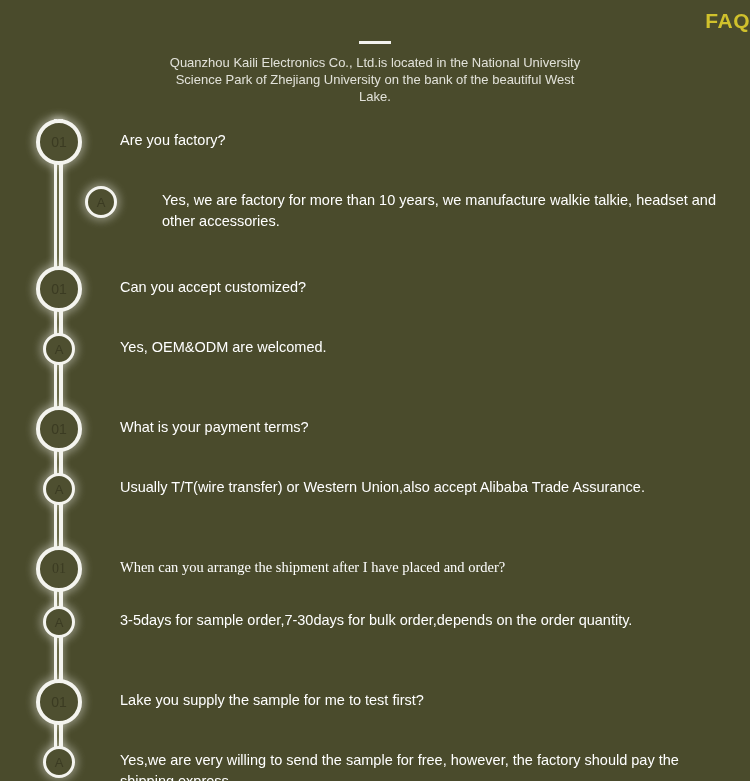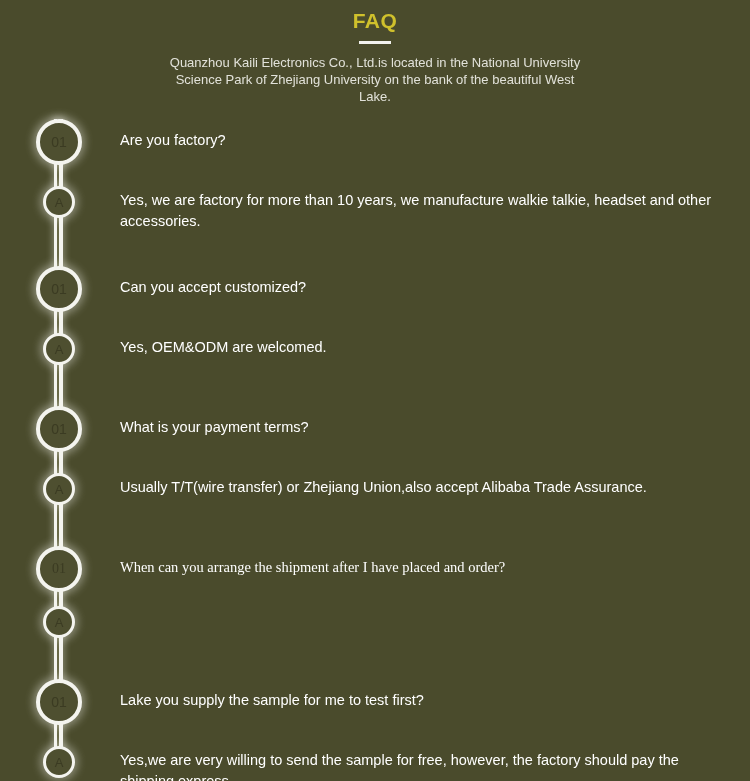--- a/index.html
+++ b/index.html
@@ -21,20 +21,21 @@
     padding-top: 8px;
     text-align: center;
   }
   .faq-title {
     font-size: 21px;
     font-weight: bold;
     color: #d0c12c;
     letter-spacing: 0.5px;
     line-height: 26px;
     margin: 0;
+    text-align: right;
   }
   .faq-underline {
     width: 32px;
     height: 3px;
     background: #f2f2ee;
     margin: 7px auto 0 auto;
   }
   .faq-subtitle {
     margin: 10px auto 0 auto;
     width: 420px;
@@ -114,21 +115,21 @@
     padding-right: 26px;
     color: #ffffff;
     font-size: 14.5px;
     line-height: 21px;
   }
   .text-col.q { padding-top: 11px; }
   .text-col.a { padding-top: 4px; }
 
   .row-q { height: 67px; }
   .row-a { min-height: 73px; }
-  .row-a.tall { min-height: 80px; }
+  .row-a.tall { min-height: 80px; padding-left: 42px; }
   .row-q.tight { height: 60px; font-family: Liberation Serif, serif; }
 </style>
 </head>
 <body>
 
 <div class="faq-header">
   <div class="faq-title">FAQ</div>
   <div class="faq-underline"></div>
   <div class="faq-subtitle">Quanzhou Kaili Electronics Co., Ltd.is located in the National University Science Park of Zhejiang University on the bank of the beautiful West Lake.</div>
 </div>
@@ -165,33 +166,34 @@
   <div class="row row-q">
     <div class="badge-col">
       <div class="badge badge-q">01</div>
     </div>
     <div class="text-col q">What is your payment terms?</div>
   </div>
   <div class="row row-a">
     <div class="badge-col">
       <div class="badge badge-a">A</div>
     </div>
-    <div class="text-col a">Usually T/T(wire transfer) or Zhejiang Union,also accept Alibaba Trade Assurance.</div>
+    <div class="text-col a">Usually T/T(wire transfer) or Western Union,also accept Alibaba Trade Assurance.</div>
   </div>
 
   <div class="row row-q tight">
     <div class="badge-col">
       <div class="badge badge-q">01</div>
     </div>
     <div class="text-col q">When can you arrange the shipment after I have placed and order?</div>
   </div>
   <div class="row row-a">
     <div class="badge-col">
       <div class="badge badge-a">A</div>
     </div>
+    <div class="text-col a">3-5days for sample order,7-30days for bulk order,depends on the order quantity.</div>
   </div>
 
   <div class="row row-q">
     <div class="badge-col">
       <div class="badge badge-q">01</div>
     </div>
     <div class="text-col q">Lake you supply the sample for me to test first?</div>
   </div>
   <div class="row row-a">
     <div class="badge-col">

